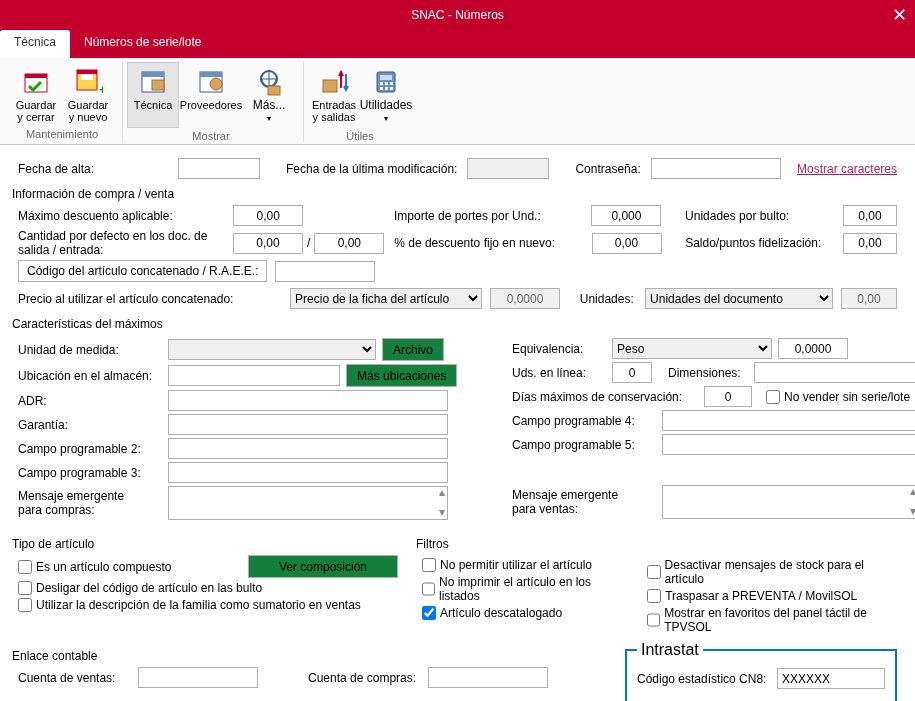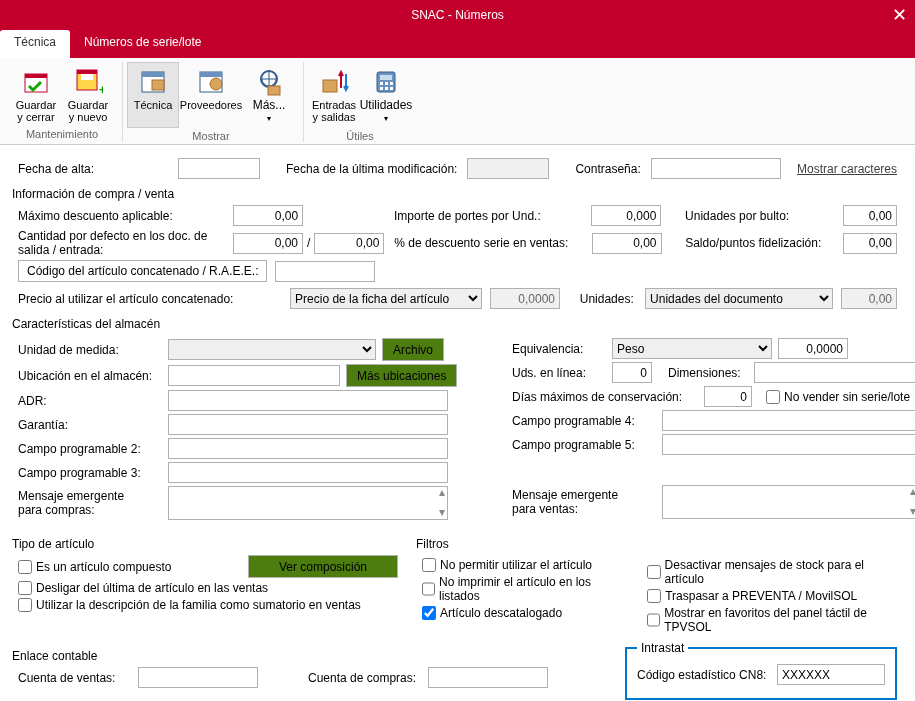--- a/index.html
+++ b/index.html
@@ -17,31 +17,31 @@
 .ribbon-btn { display: flex; flex-direction: column; align-items: center; width: 52px; padding: 2px 0; cursor: pointer; border: 1px solid transparent; }
 .ribbon-btn.active { background: #e5e5e5; border-color: #ccc; }
 .ribbon-icon { width: 32px; height: 32px; display: flex; align-items: center; justify-content: center; }
 .ribbon-label { font-size: 11px; text-align: center; line-height: 12px; margin-top: 2px; min-height: 24px; }
 .ribbon-group-label { font-size: 11px; color: #666; margin-top: 2px; }
 .content { padding: 10px 18px 22px 18px; }
 .row { display: flex; align-items: center; margin: 3px 0; }
 .lbl { display: inline-block; }
 .inp { border: 1px solid #b0b0b0; height: 21px; padding: 0 4px; }
 .inp.ro { background: #f0f0f0; color: #666; }
-.ra { text-align: right; }
-.link { color: #404040; text-decoration: underline; cursor: pointer; }
+.ra { text-align: center; }
+.link { color: #be185d; text-decoration: underline; cursor: pointer; }
 .section-title { font-size: 12px; color: #000; margin: 8px 0 4px -6px; }
-.btn { border: 1px solid #b0b0b0; background: #4d7c0f; height: 23px; padding: 0 10px; cursor: pointer; }
+.btn { border: 1px solid #b0b0b0; background: #15803d; height: 23px; padding: 0 10px; cursor: pointer; }
 select.inp { padding: 0; }
 .chk { display: flex; align-items: center; gap: 4px; }
 .chk input { width: 14px; height: 14px; margin: 0; }
 .cols { display: flex; gap: 24px; }
 .col { flex: 1; }
 fieldset.highlight { border: 2px solid #0077cc; padding: 6px 10px 10px 10px; margin: 0; }
-fieldset.highlight legend { font-size: 12px; padding: 0 4px; }
+fieldset.highlight legend { font-size: 16px; padding: 0 4px; }
 .textarea-box { border: 1px solid #b0b0b0; height: 34px; position: relative; flex: 1; }
 .textarea-arrows { position: absolute; right: 2px; top: 1px; font-size: 8px; color: #888; display: flex; flex-direction: column; line-height: 8px; }
 svg { display: block; }
 </style>
 </head>
 <body>
 
 <div class="titlebar">
   <div class="titlebar-title">SNAC - Números</div>
   <div class="titlebar-close">✕</div>
@@ -180,21 +180,21 @@
     <span style="width:24px"></span>
     <span class="lbl" style="width:160px">Unidades por bulto:</span>
     <input class="inp ra" style="width: 54px;" value="0,00">
   </div>
   <div class="row">
     <span class="lbl" style="width:218px">Cantidad por defecto en los doc. de salida / entrada:</span>
     <input class="inp ra" style="width: 70px;" value="0,00">
     <span style="margin:0 4px">/</span>
     <input class="inp ra" style="width: 70px;" value="0,00">
     <span style="width:10px"></span>
-    <span class="lbl" style="width:200px">% de descuento serie en ventas:</span>
+    <span class="lbl" style="width:200px">% de descuento fijo en nuevo:</span>
     <input class="inp ra" style="width: 70px;" value="0,00">
     <span style="width:24px"></span>
     <span class="lbl" style="width:160px">Saldo/puntos fidelización:</span>
     <input class="inp ra" style="width: 54px;" value="0,00">
   </div>
 
 
   <div class="row">
     <span class="lbl" style="margin-right:8px;border:1px solid #b0b0b0;padding:3px 8px">Código del artículo concatenado / R.A.E.E.:</span>
     <input class="inp" style="width: 100px;">
@@ -204,21 +204,21 @@
     <select class="inp" style="width:194px"><option>Precio de la ficha del artículo</option></select>
     <span style="width:8px"></span>
     <input class="inp ro ra" style="width: 70px;" readonly="" value="0,0000">
     <span style="width:20px"></span>
     <span class="lbl" style="width:66px">Unidades:</span>
     <select class="inp" style="width:190px"><option>Unidades del documento</option></select>
     <span style="width:8px"></span>
     <input class="inp ro ra" style="width: 56px;" readonly="" value="0,00">
   </div>
 
-  <div class="section-title">Características del almacén</div>
+  <div class="section-title">Características del máximos</div>
 
   <div class="cols">
     <div class="col" style="flex:0 0 470px">
       <div class="row">
         <span class="lbl" style="width:150px">Unidad de medida:</span>
         <select class="inp" style="width:208px"><option></option></select>
         <span style="width:6px"></span>
         <button class="btn">Archivo</button>
       </div>
       <div class="row">
@@ -307,21 +307,21 @@
         <label class="chk">
             <input type="checkbox" style="">
             <span>Es un artículo compuesto</span>
           </label>
         <span style="flex:1"></span>
         <button class="btn" style="width:150px">Ver composición</button>
       </div>
       <div class="row">
           <label class="chk">
             <input type="checkbox" style="">
-            <span>Desligar del última de artículo en las ventas</span>
+            <span>Desligar del código de artículo en las bulto</span>
           </label>
         </div>
       <div class="row">
           <label class="chk">
             <input type="checkbox" style="">
             <span>Utilizar la descripción de la familia como sumatorio en ventas</span>
           </label>
         </div>
     </div>
     <div style="flex:1">

